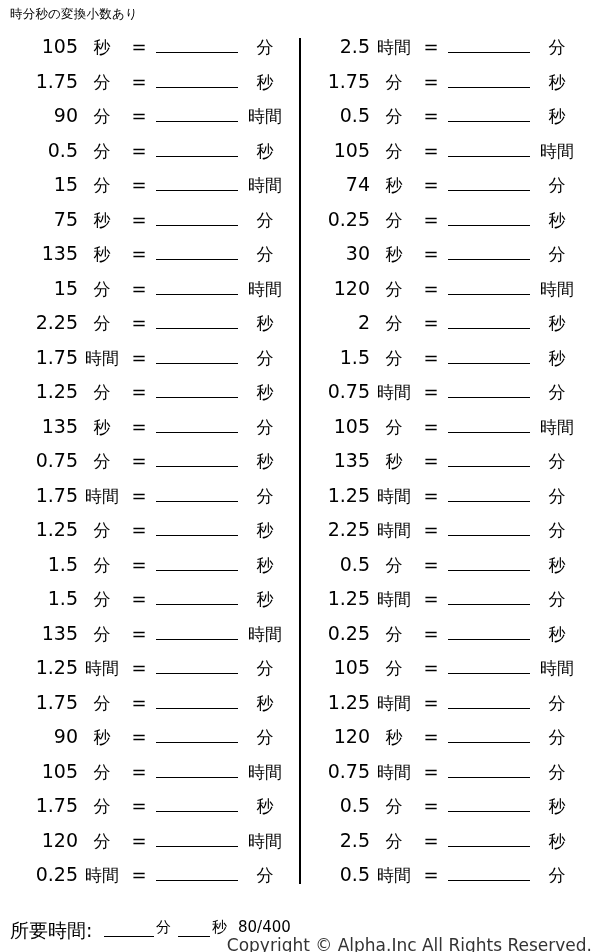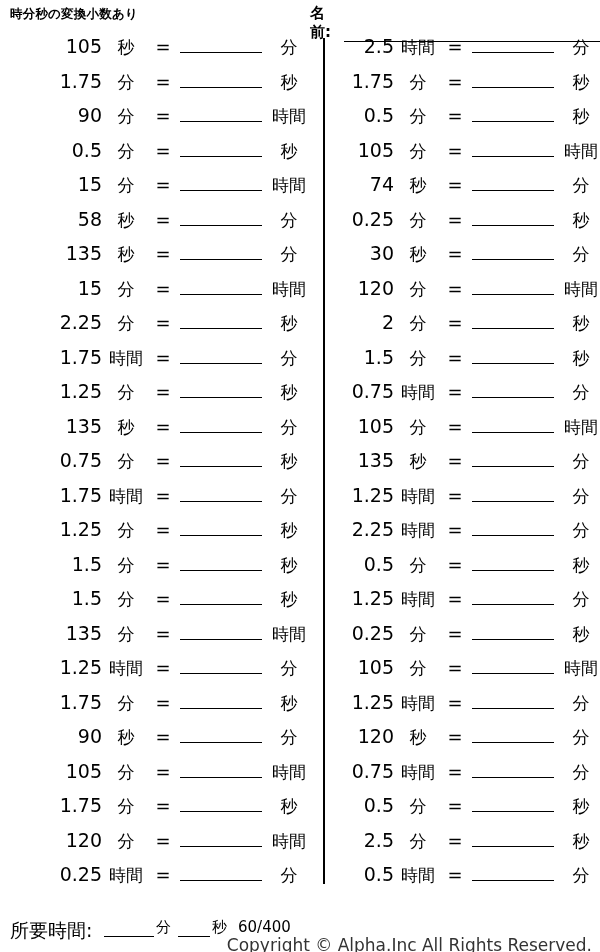--- a/index.html
+++ b/index.html
@@ -21,21 +21,20 @@
     position: relative;
     box-sizing: border-box;
   }
 
   
   .header {
     position: relative;
     height: 30px;
     padding: 6px 10px 0 10px;
     box-sizing: border-box;
-    font-weight: bold;
   }
   .header-title {
     position: absolute;
     left: 10px;
     top: 6px;
     font-size: 12.5px;
     letter-spacing: 0.2px;
   }
   .name-wrap {
     position: absolute;
@@ -51,21 +50,20 @@
     width: 270px;
     border-bottom: 1px solid #000;
     height: 17px;
   }
 
   
   .grid {
     position: relative;
     margin-top: 2px;
     height: 872px;
-    margin-left: 24px;
   }
   .divider {
     position: absolute;
     left: 299px;
     top: 6px;
     width: 2px;
     height: 846px;
     background: #000;
   }
   .col {
@@ -164,24 +162,20 @@
     color: #333;
   }
 </style>
 </head>
 <body>
 
 <div class="page">
 
   <div class="header">
     <div class="header-title">時分秒の変換小数あり</div>
-    <div class="name-wrap">
-      <span class="name-label">名前:</span>
-      <span class="name-line"></span>
-    </div>
   </div>
 
   <div class="grid">
     <div class="divider"></div>
     <div class="col col-left">
         <div class="row">
           <div class="cell-value">105</div>
           <div class="cell-unit">秒</div>
           <div class="cell-eq">=</div>
           <div class="cell-blank"></div>
@@ -209,21 +203,21 @@
           <div class="cell-unit2">秒</div>
         </div>
         <div class="row">
           <div class="cell-value">15</div>
           <div class="cell-unit">分</div>
           <div class="cell-eq">=</div>
           <div class="cell-blank"></div>
           <div class="cell-unit2">時間</div>
         </div>
         <div class="row">
-          <div class="cell-value">58</div>
+          <div class="cell-value">75</div>
           <div class="cell-unit">秒</div>
           <div class="cell-eq">=</div>
           <div class="cell-blank"></div>
           <div class="cell-unit2">分</div>
         </div>
         <div class="row">
           <div class="cell-value">135</div>
           <div class="cell-unit">秒</div>
           <div class="cell-eq">=</div>
           <div class="cell-blank"></div>
@@ -534,17 +528,17 @@
         </div>
       </div>
   </div>
 
   <div class="footer">
     <span class="time-label">所要時間:</span>
     <span class="time-line1"></span>
     <span class="time-unit1">分</span>
     <span class="time-line2"></span>
     <span class="time-unit2">秒</span>
-    <span class="score">60/400</span>
+    <span class="score">80/400</span>
     <span class="copyright">Copyright © Alpha.Inc All Rights Reserved.</span>
   </div>
 
 </div>
 
 </body></html>

